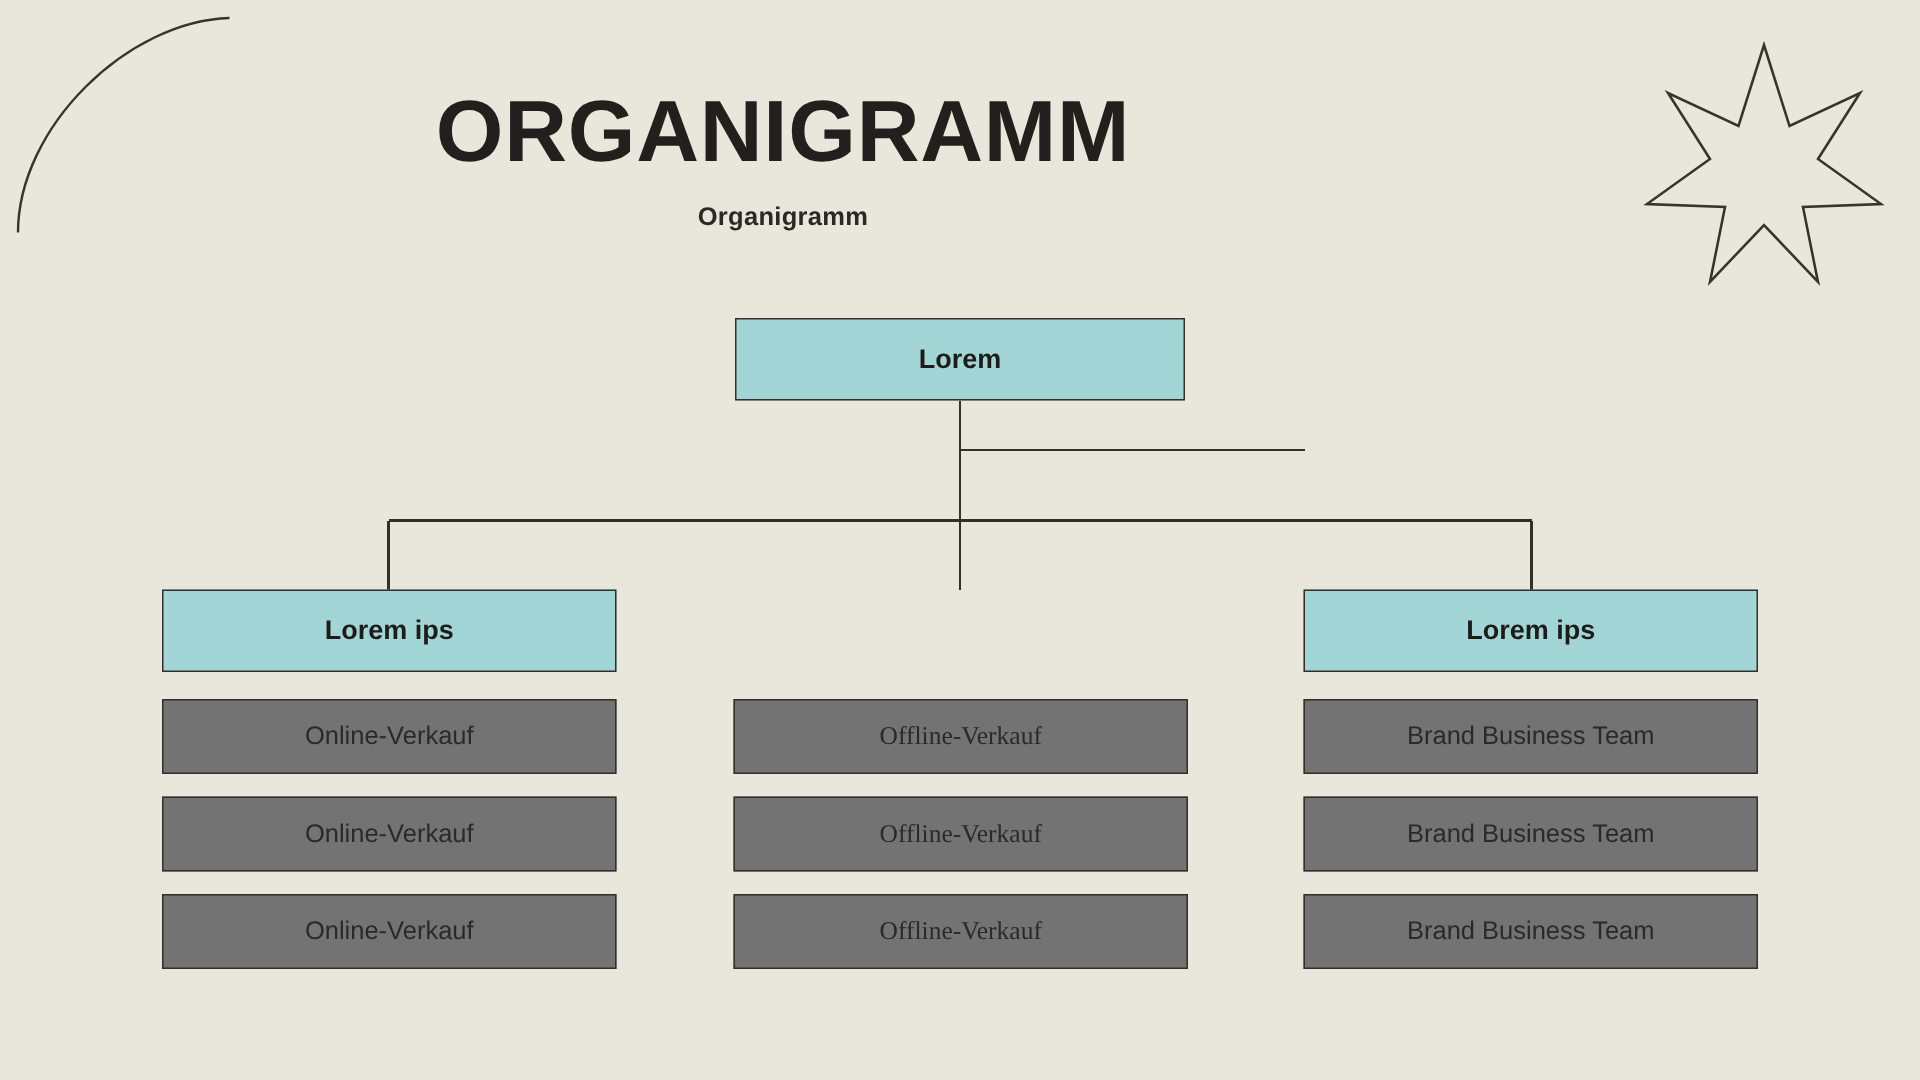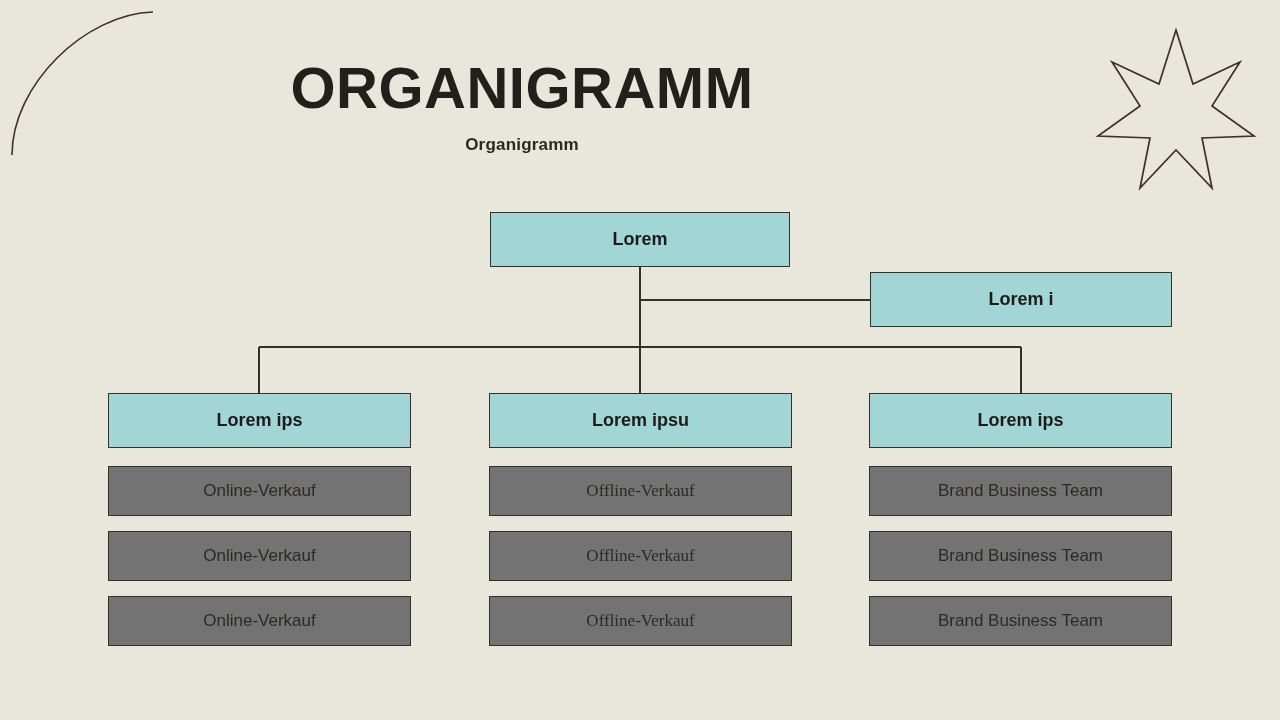--- a/index.html
+++ b/index.html
@@ -149,30 +149,24 @@
       <line x1="259" y1="347" x2="259" y2="393"></line>
 
       <line x1="1021" y1="347" x2="1021" y2="393"></line>
     </g>
   </svg>
 
   <div class="node node-primary n-root">
     <span>Lorem</span>
   </div>
 
-  <div class="node node-primary n-assist">
-    <span>Lorem i</span>
-  </div>
 
   <div class="node node-primary n-mid-1">
     <span>Lorem ips</span>
   </div>
-  <div class="node node-primary n-mid-2">
-    <span>Lorem ipsu</span>
-  </div>
   <div class="node node-primary n-mid-3">
     <span>Lorem ips</span>
   </div>
 
   <div class="col col-1">
     <div class="leaf">
       <span>Online-Verkauf</span>
     </div>
     <div class="leaf">
       <span>Online-Verkauf</span>

